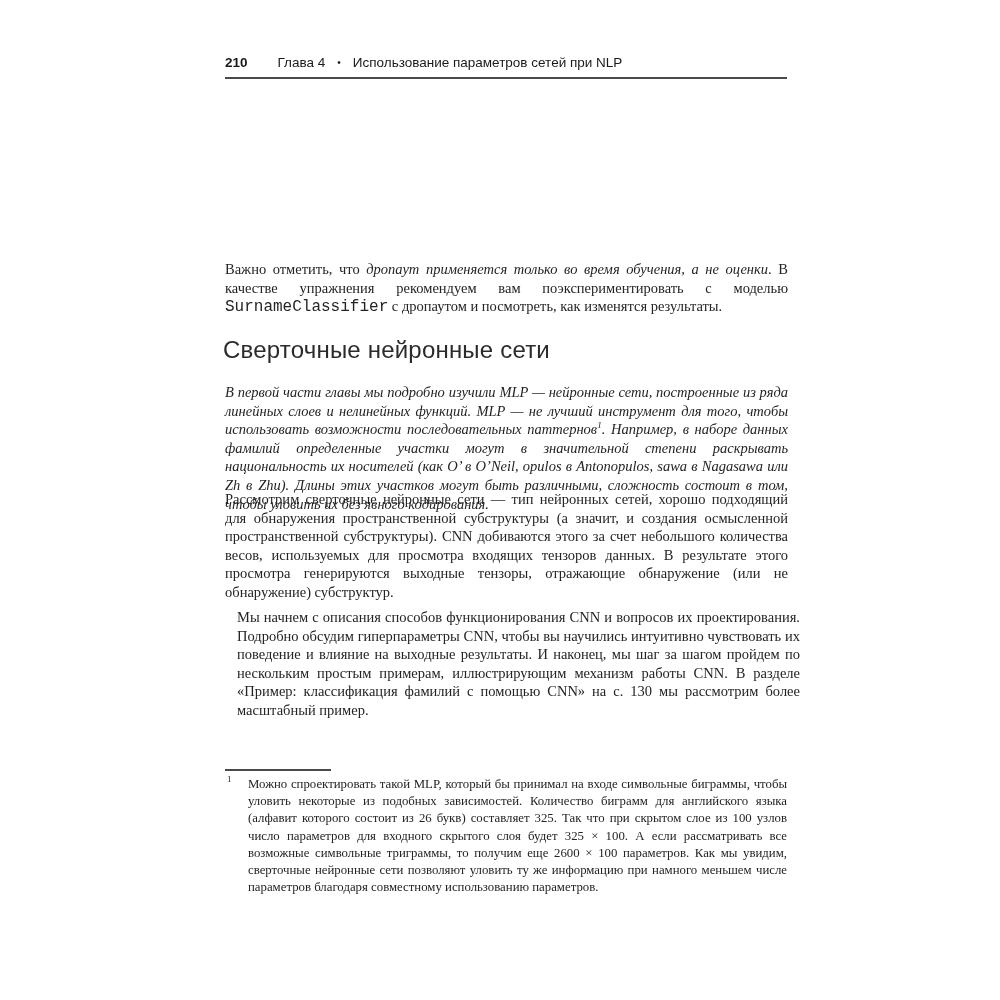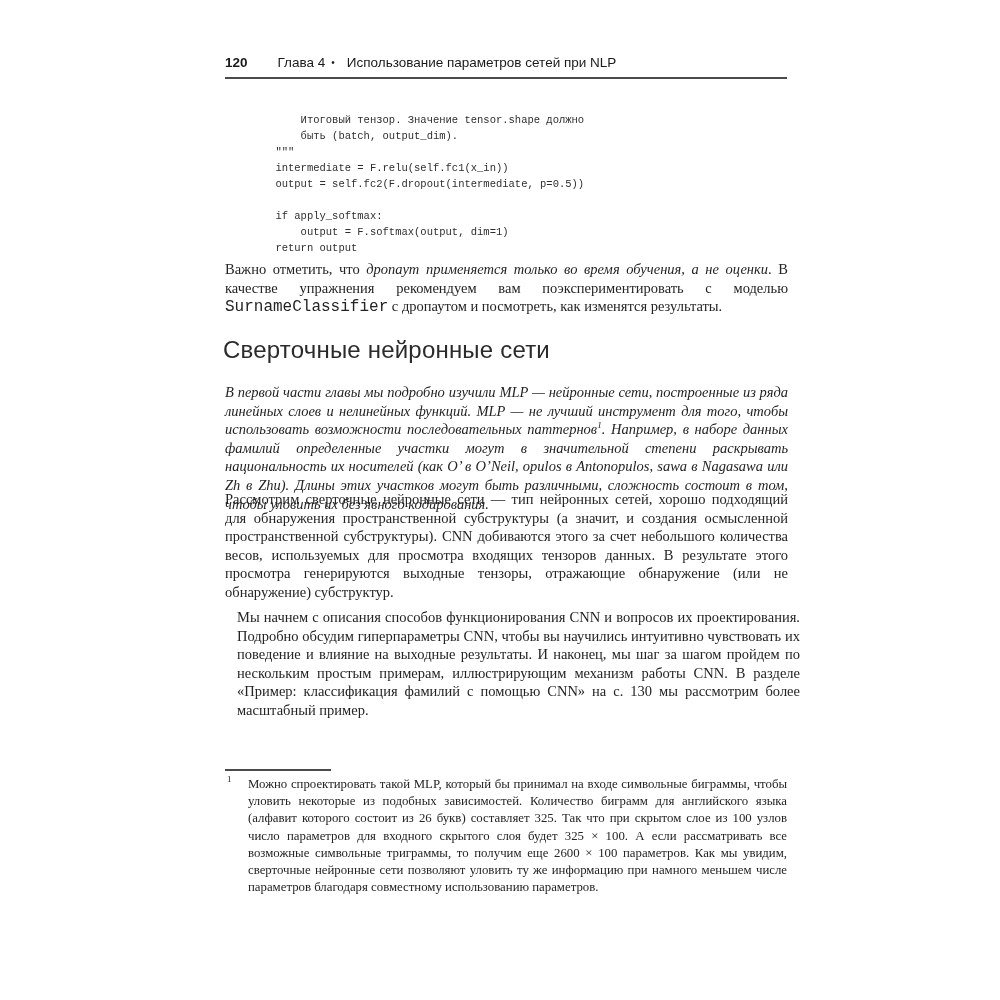--- a/index.html
+++ b/index.html
@@ -23,21 +23,21 @@
     width: 562px;
     font-family: "Liberation Sans", sans-serif;
     font-size: 13.5px;
     color: #1a1a1a;
     white-space: nowrap;
   }
   .header .pnum {
     font-weight: 700;
     margin-right: 30px;
   }
-  .header .chap { margin-right: 6px; }
+  .header .chap { margin-right: 12px; }
   .header .bullet {
     font-size: 10px;
     vertical-align: 1px;
     margin-right: 12px;
   }
   .header-rule {
     position: absolute;
     left: 225px;
     top: 77px;
     width: 562px;
@@ -123,33 +123,24 @@
     left: 2px;
     top: 3px;
   }
 </style>
 </head>
 <body>
 
 <div class="page">
 
   <div class="header">
-    <span class="pnum">120</span><span class="chap">Глава 4</span><span class="bullet">•</span><span class="htitle">Использование параметров сетей при NLP</span>
+    <span class="pnum">210</span><span class="chap">Глава 4</span><span class="bullet">•</span><span class="htitle">Использование параметров сетей при NLP</span>
   </div>
   <div class="header-rule"></div>
 
-  <pre class="code">            Итоговый тензор. Значение tensor.shape должно
-            быть (batch, output_dim).
-        """
-        intermediate = F.relu(self.fc1(x_in))
-        output = self.fc2(F.dropout(intermediate, p=0.5))
-
-        if apply_softmax:
-            output = F.softmax(output, dim=1)
-        return output</pre>
 
   <p class="body intro"><span>Важно отметить, что </span><span class="run-i">дропаут применяется только во время обучения, а не оценки</span><span>. В качестве упражнения рекомендуем вам поэкспериментировать с моделью </span><span class="run-m">SurnameClassifier</span><span> с дропаутом и посмотреть, как изменятся результаты.</span></p>
 
   <h1 class="heading">Сверточные нейронные сети</h1>
 
   <p class="body p1"><span>В первой части главы мы подробно изучили MLP — нейронные сети, построенные из ряда линейных слоев и нелинейных функций. MLP — не лучший инструмент для того, чтобы использовать возможности последовательных паттернов</span><sup class="run-s">1</sup><span>. Например, в наборе данных фамилий определенные участки могут в значительной степени раскрывать национальность их носителей (как O’ в O’Neil, opulos в Antonopulos, sawa в Nagasawa или Zh в Zhu). Длины этих участков могут быть различными, сложность состоит в том, чтобы уловить их без явного кодирования.</span></p>
   <p class="body p2"><span>Рассмотрим сверточные нейронные сети — тип нейронных сетей, хорошо подходящий для обнаружения пространственной субструктуры (а значит, и создания осмысленной пространственной субструктуры). CNN добиваются этого за счет небольшого количества весов, используемых для просмотра входящих тензоров данных. В результате этого просмотра генерируются выходные тензоры, отражающие обнаружение (или не обнаружение) субструктур.</span></p>
   <p class="body p3"><span>Мы начнем с описания способов функционирования CNN и вопросов их проектирования. Подробно обсудим гиперпараметры CNN, чтобы вы научились интуитивно чувствовать их поведение и влияние на выходные результаты. И наконец, мы шаг за шагом пройдем по нескольким простым примерам, иллюстрирующим механизм работы CNN. В разделе «Пример: классификация фамилий с помощью CNN» на с. 130 мы рассмотрим более масштабный пример.</span></p>
 
   <div class="fn-rule"></div>

